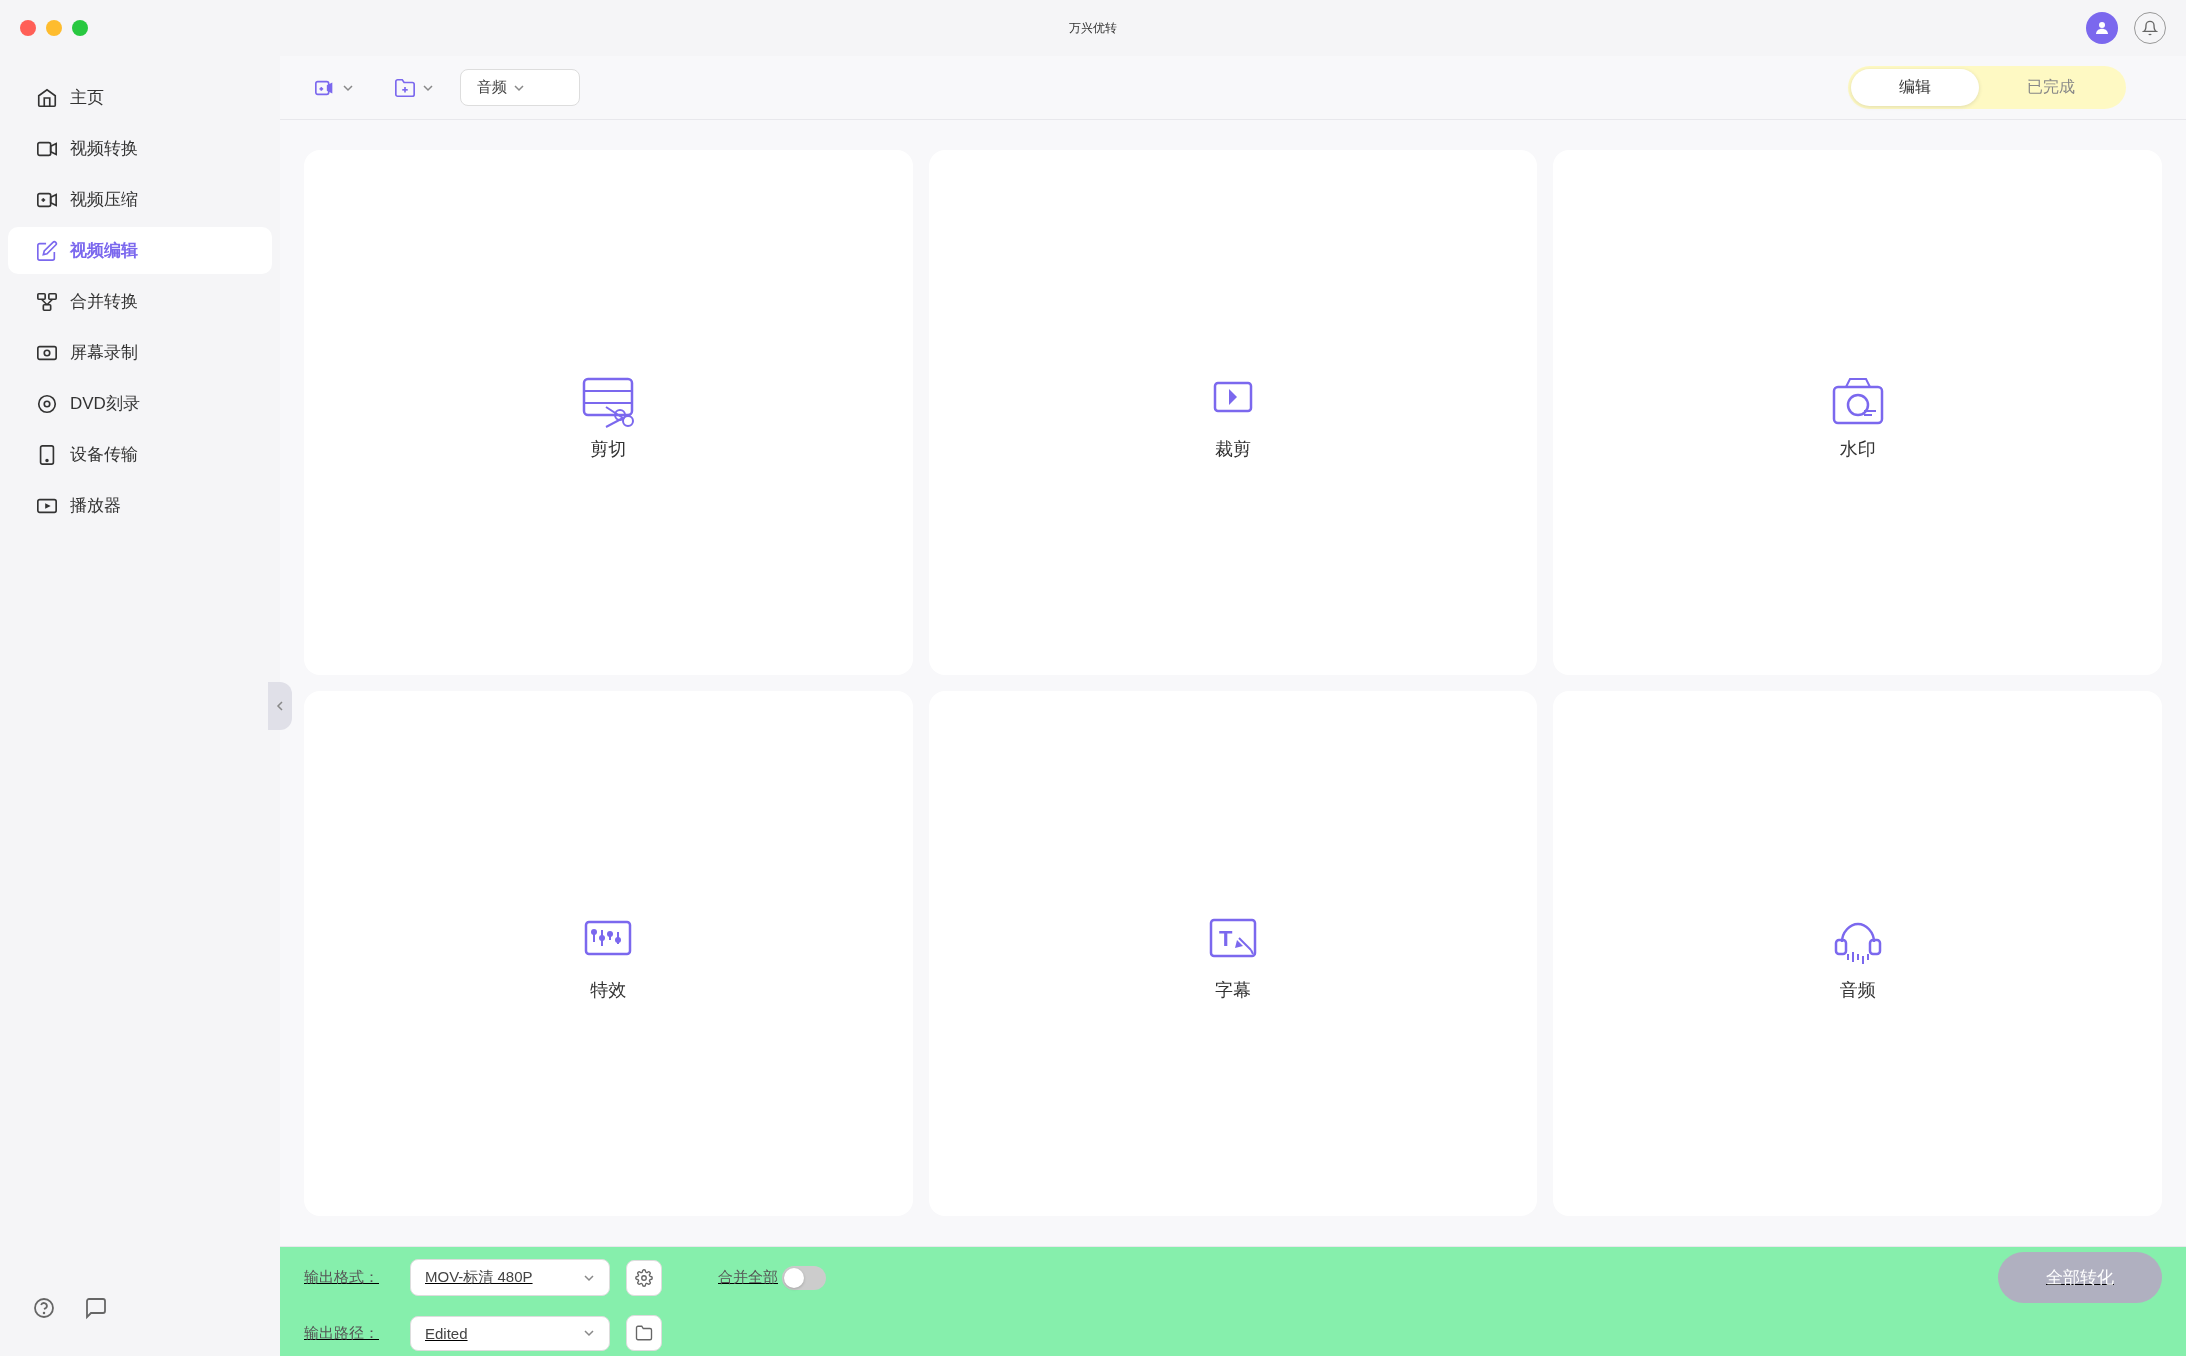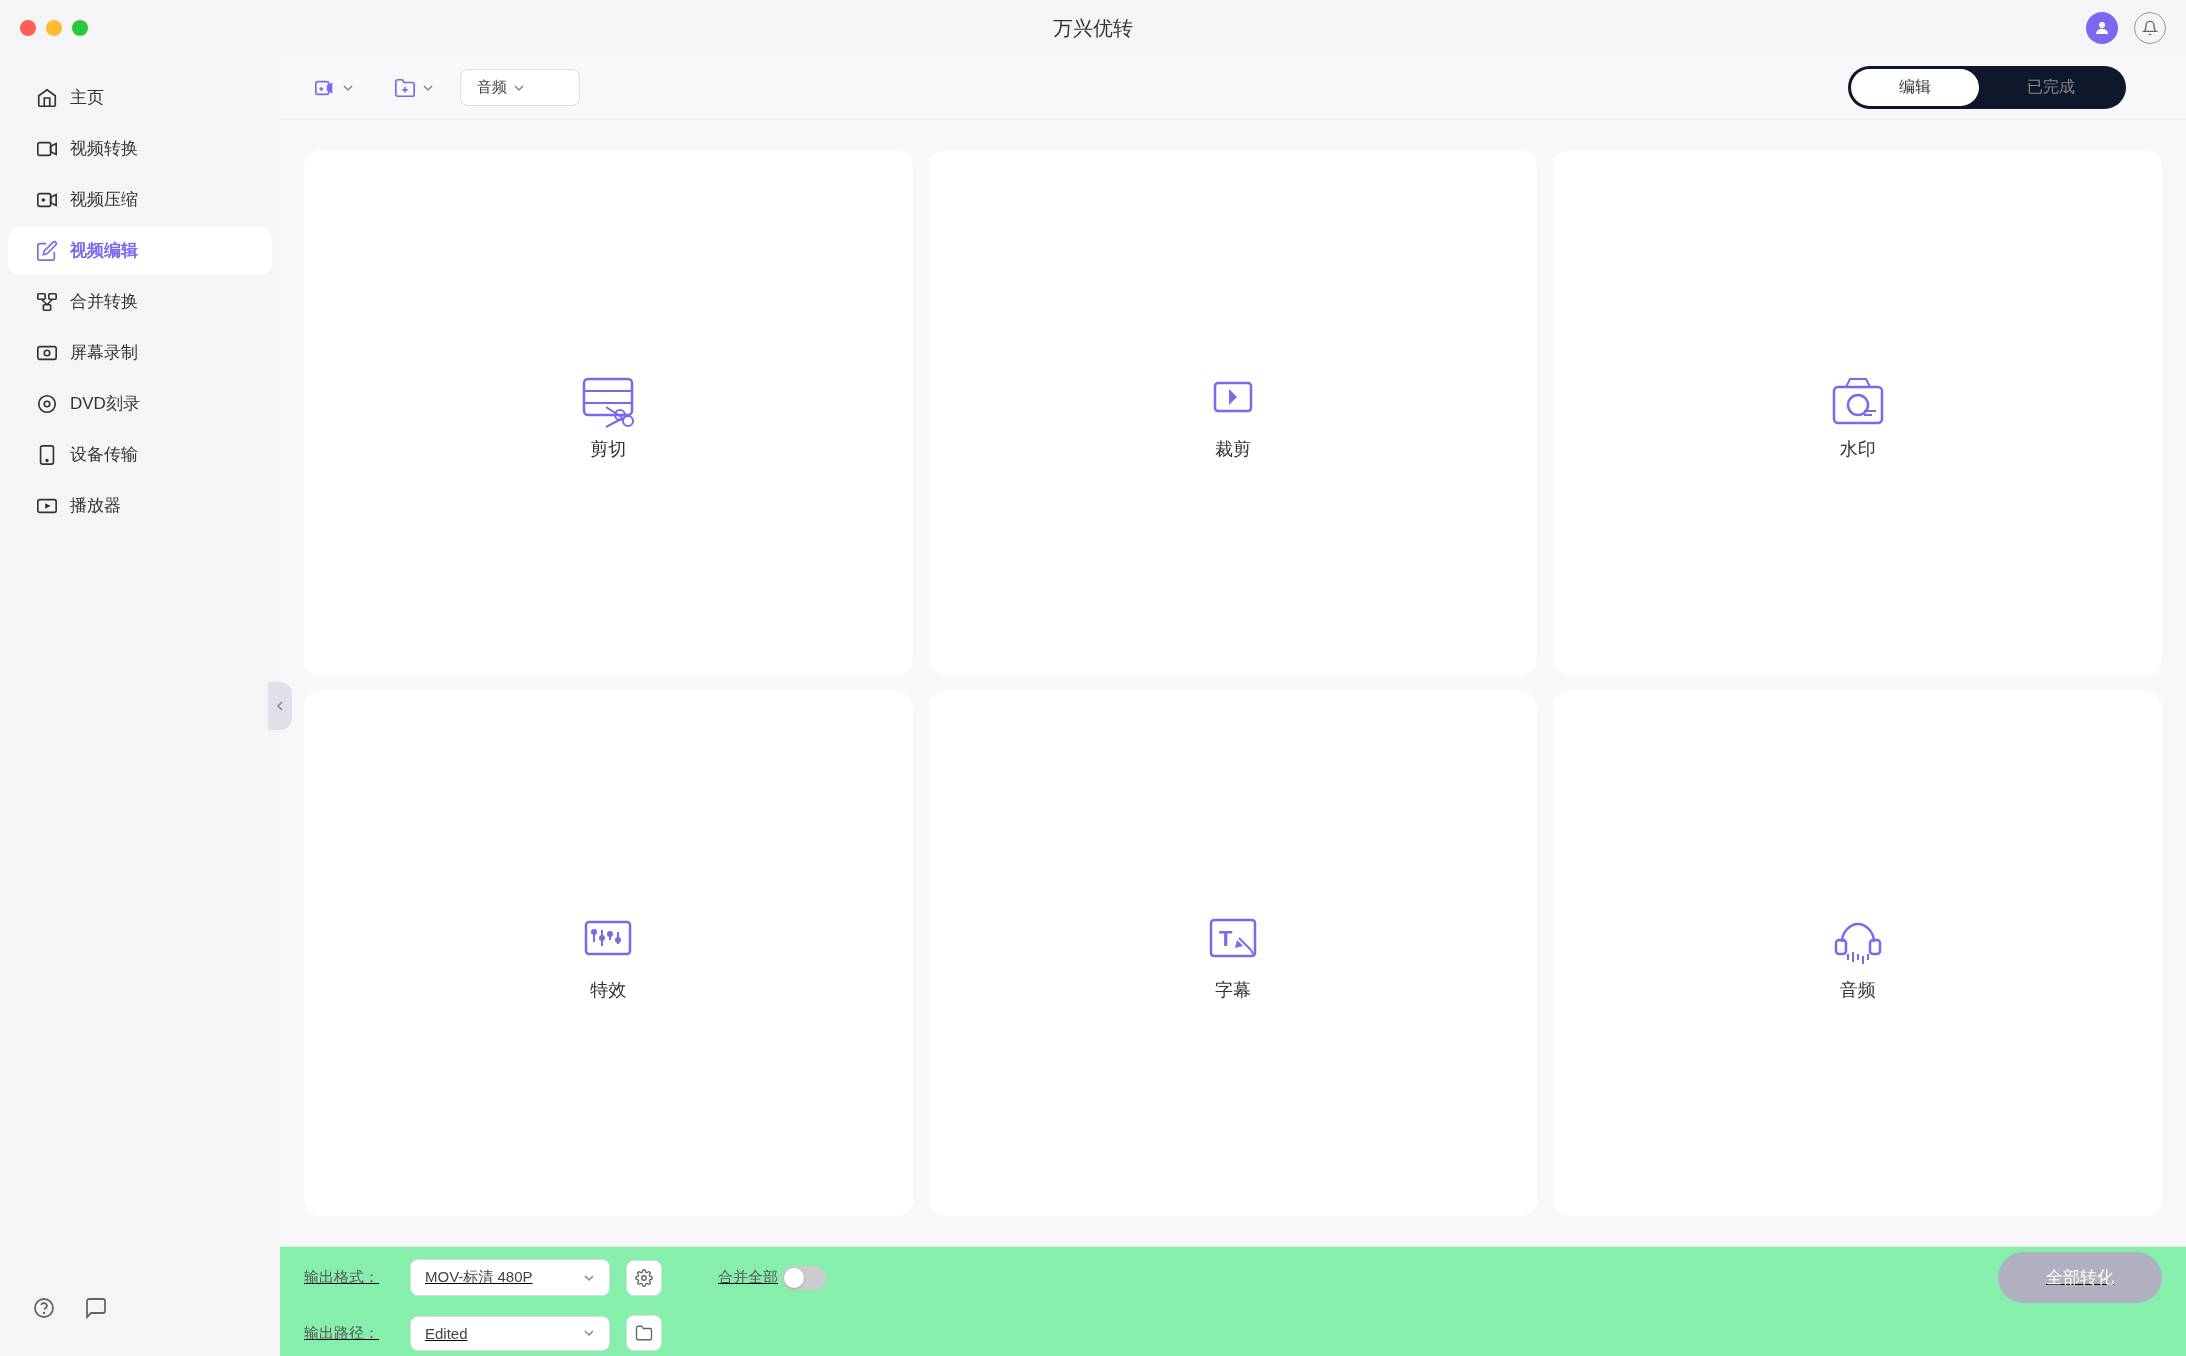--- a/index.html
+++ b/index.html
@@ -34,21 +34,21 @@
       width: 16px;
       height: 16px;
       border-radius: 50%;
       border: none;
       cursor: pointer;
     }
     .tb-close { background: #ff5f57; }
     .tb-min { background: #febc2e; }
     .tb-max { background: #28c840; }
     .title-text {
-      font-size: 20px;
+      font-size: 12px;
       font-weight: 500;
       color: #333;
     }
     .title-bar-right {
       position: absolute;
       right: 20px;
       display: flex;
       gap: 16px;
       align-items: center;
     }
@@ -200,21 +200,21 @@
       background: white;
       font-size: 15px;
       color: #444;
       cursor: pointer;
       min-width: 120px;
     }
 
     
     .tab-switch {
       display: flex;
-      background: #0f172a;
+      background: #fef9c3;
       border-radius: 24px;
       padding: 3px;
       margin-left: auto;
     }
     .tab-btn {
       padding: 8px 48px;
       border: none;
       border-radius: 20px;
       font-size: 16px;
       cursor: pointer;

